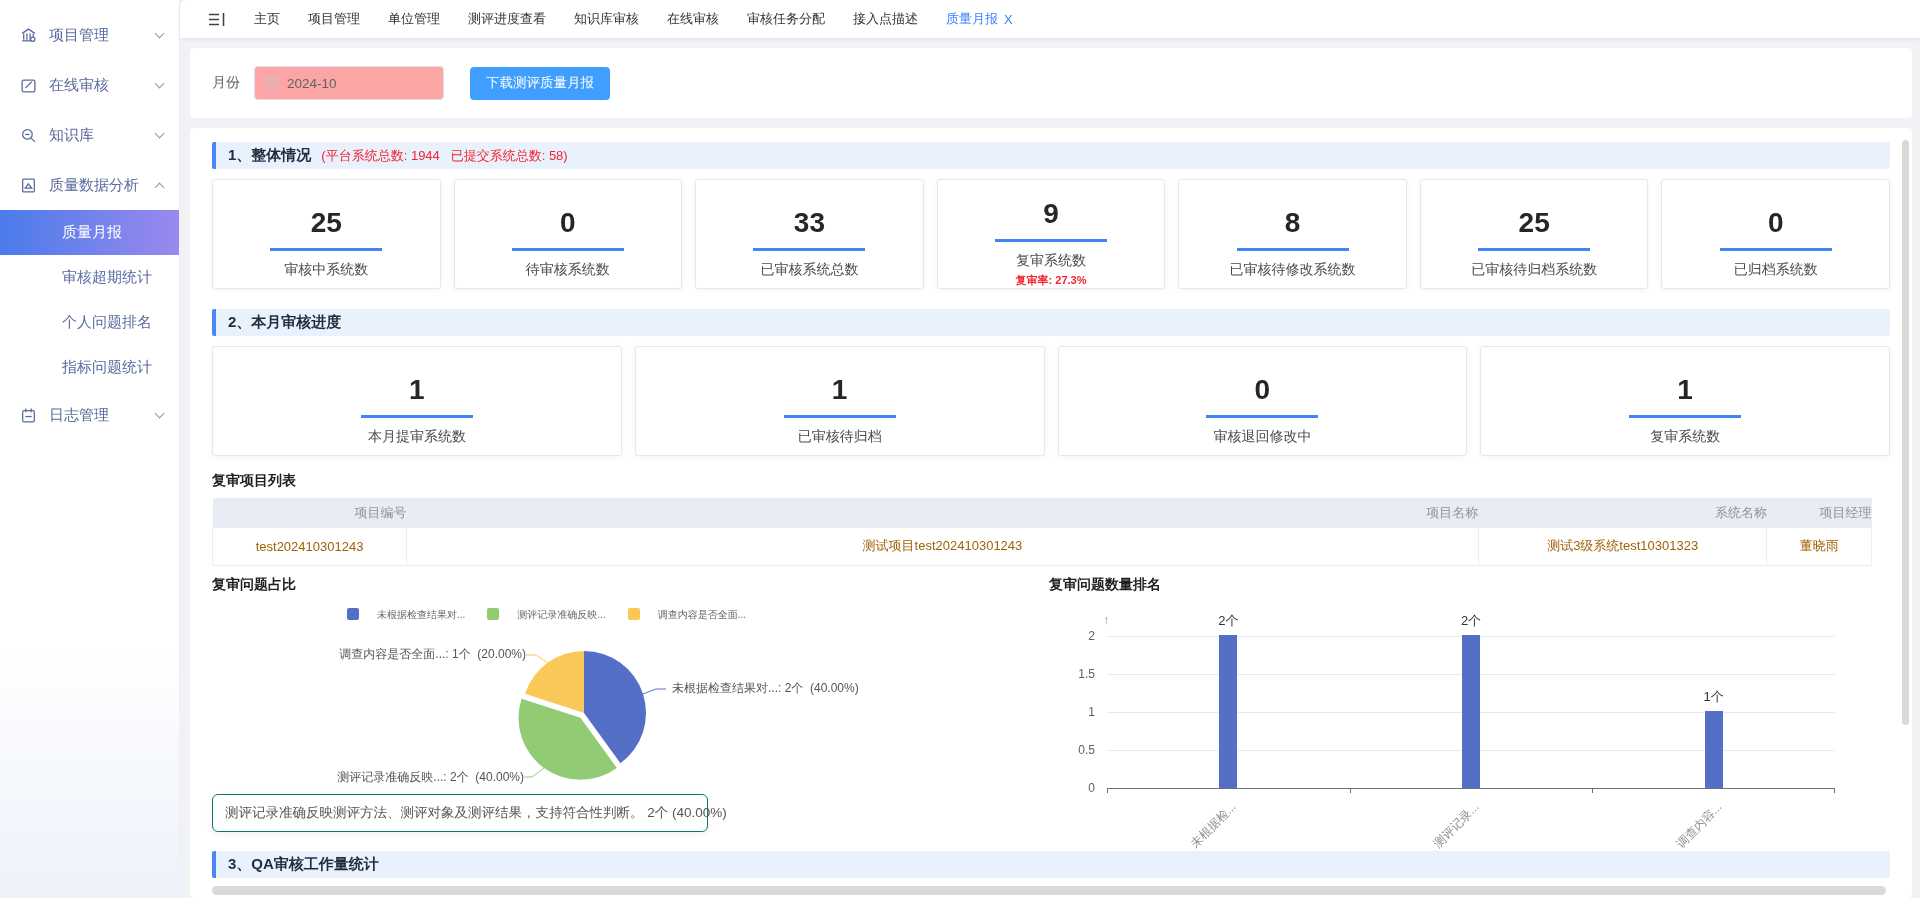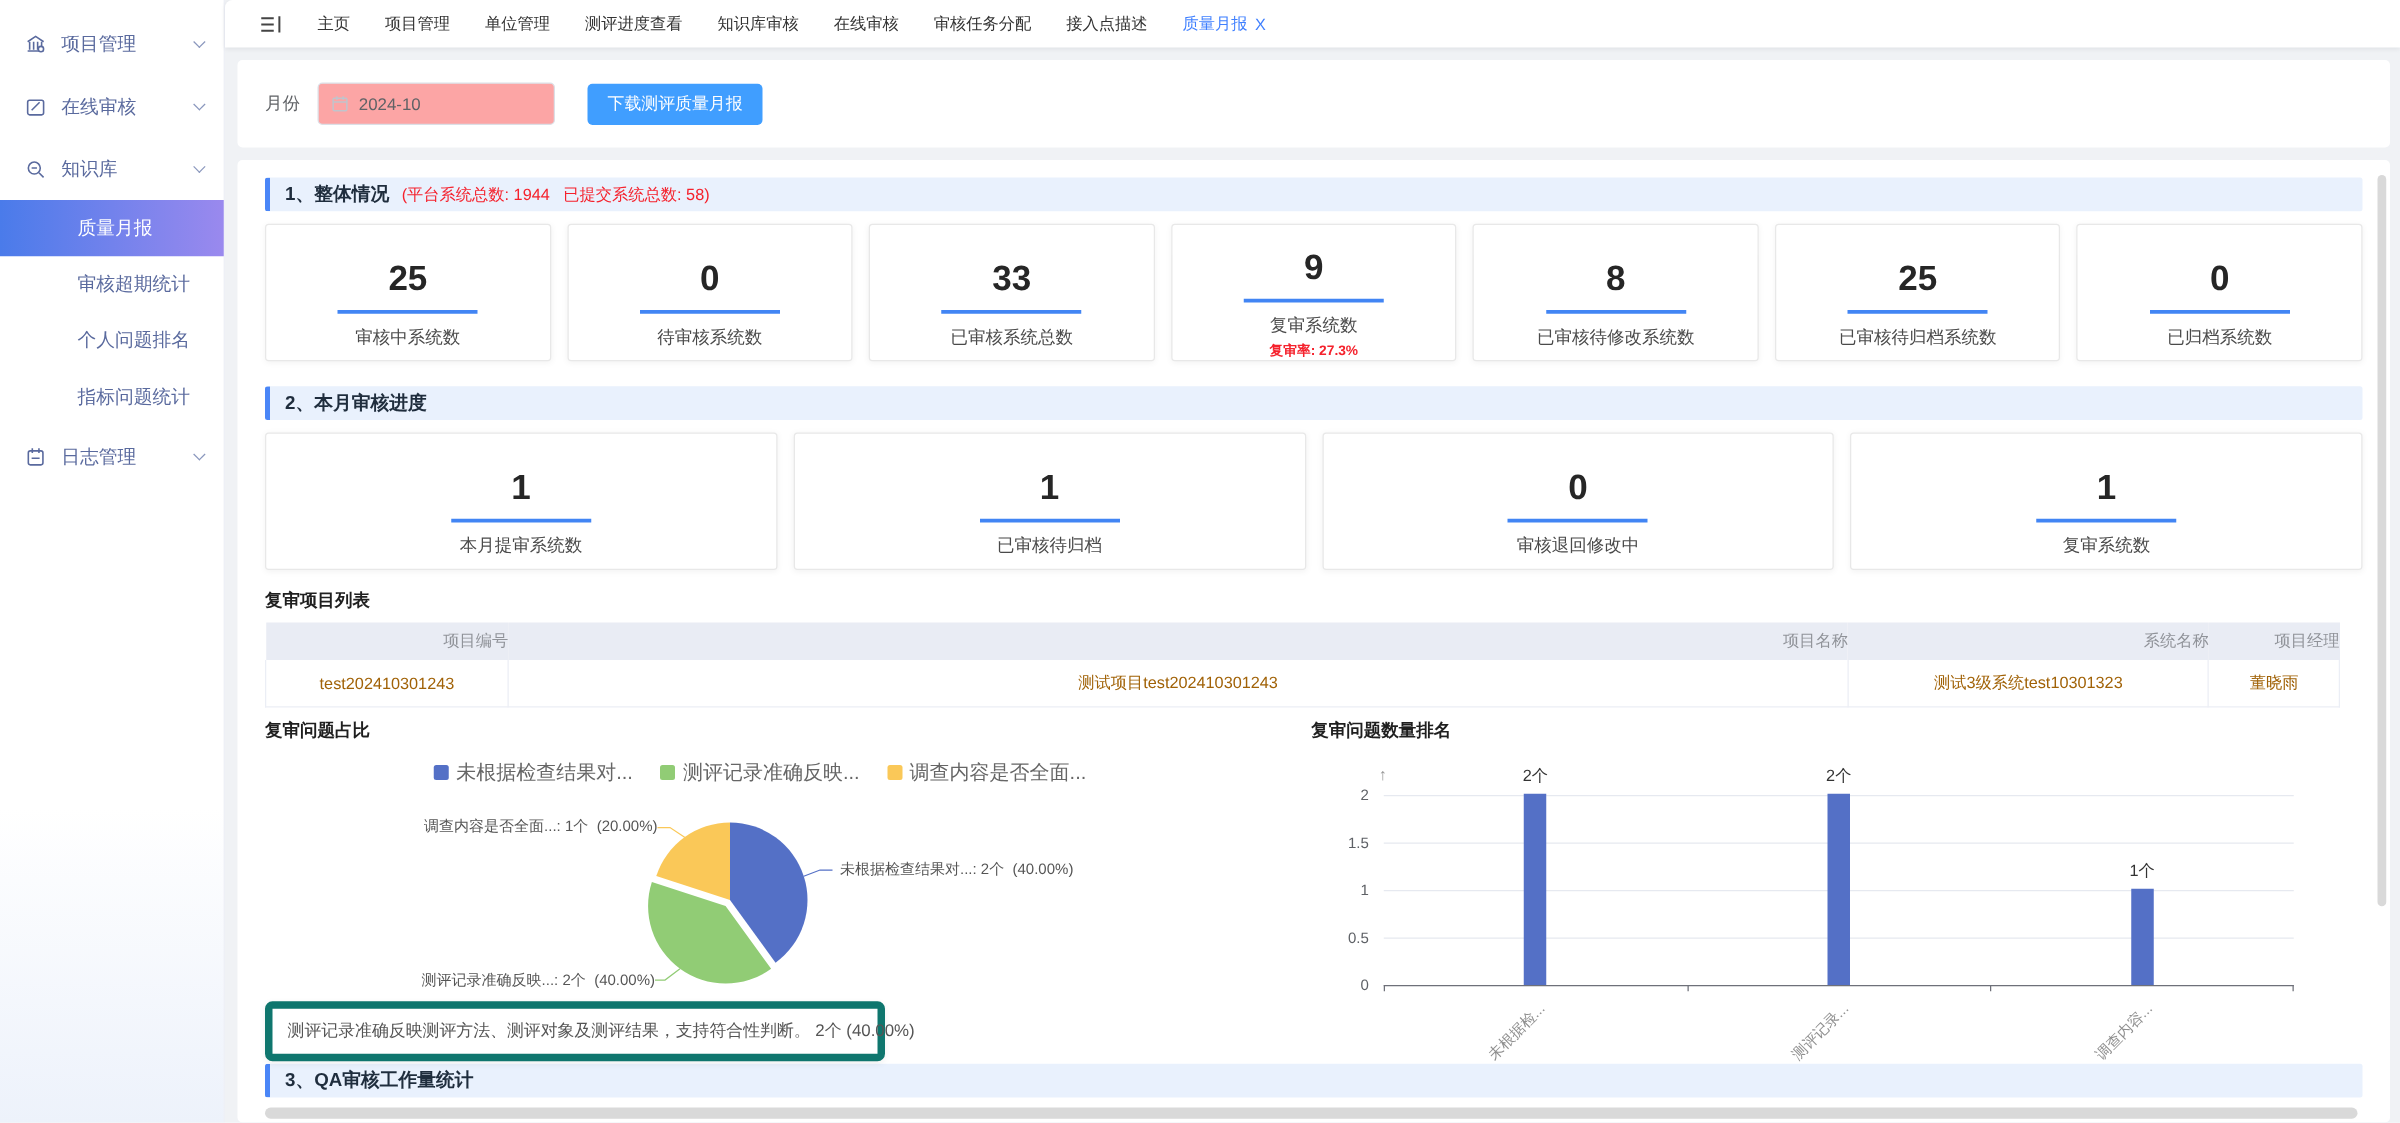--- a/index.html
+++ b/index.html
@@ -64,27 +64,27 @@
     border-bottom:1px solid #ebeef5; border-right:1px solid #ebeef5; }
   .review-table td:first-child { border-left:1px solid #ebeef5; }
 
   .charts-row { display:flex; margin-top:10px; }
   .chart-box { position:relative; }
   .chart-title { font-size:14px; font-weight:bold; color:#1f1f1f; }
 
   
   .pie-chart { width:827px; flex:0 0 827px; }
   .legend-row { display:flex; gap:22px; margin:14px 0 0 135px; align-items:center; }
-  .legend-item { display:flex; align-items:center; gap:6px; font-size:16px; color:#666; }
+  .legend-item { display:flex; gap:18px; font-size:10px; color:#666; }
   .legend-swatch { width:12px; height:12px; border-radius:2px; }
   .pie-area { position:relative; height:212px; margin-top:6px; }
   .pie-area svg { position:absolute; overflow:visible; }
   .pie-label { position:absolute; font-size:12px; color:#555; white-space:pre; }
   .pie-tooltip { position:absolute; left:0; top:166px; width:496px; background:#fff;
-    border:6px solid #0f766e; border-radius:6px; padding:9px 12px; font-size:13.5px; color:#555;
+    border:1px solid #0f766e; border-radius:6px; padding:9px 12px; font-size:13.5px; color:#555;
     box-shadow:0 2px 6px rgba(0,0,0,.06); white-space:nowrap; }
 
   
   .bar-chart { flex:1; min-width:0; padding-left:10px; }
   .bar-plot { position:relative; height:153px; margin:42px 55px 0 58px;
     border-bottom:1px solid #6E7079; }
   .gridline { position:absolute; left:0; right:0; height:1px; background:#e6e9f0; }
   .ytick-label { position:absolute; left:-12px; transform:translate(-100%,-50%); font-size:12px; color:#5e6166; }
   .y-arrow { position:absolute; left:-4px; top:-24px; color:#999; font-size:13px; }
   .bar-cols { position:absolute; left:0; right:0; top:0; bottom:0; display:flex; }
@@ -126,20 +126,28 @@
       <span class="chev"></span>
     </div>
     <div class="side-item">
       <svg class="s-icon" viewBox="0 0 16 16" fill="none" stroke="#5a6a9e" stroke-width="1.2">
         <circle cx="7" cy="7" r="4.5"></circle>
           <path d="M10.5 10.5 L14 14"></path>
           <path d="M5 7 H9"></path>
       </svg>
       <span class="s-label">知识库</span>
       <span class="chev"></span>
+    </div>
+    <div class="side-item">
+      <svg class="s-icon" viewBox="0 0 16 16" fill="none" stroke="#5a6a9e" stroke-width="1.2">
+        <rect x="2.5" y="2" width="11" height="12" rx="1"></rect>
+          <path d="M5 10.5 L7.8 6.5 L11 10.5 Z"></path>
+      </svg>
+      <span class="s-label">质量数据分析</span>
+      <span class="chev up"></span>
     </div>
     <div class="side-sub active">
       <span>质量月报</span>
     </div>
     <div class="side-sub">
       <span>审核超期统计</span>
     </div>
     <div class="side-sub">
       <span>个人问题排名</span>
     </div>

